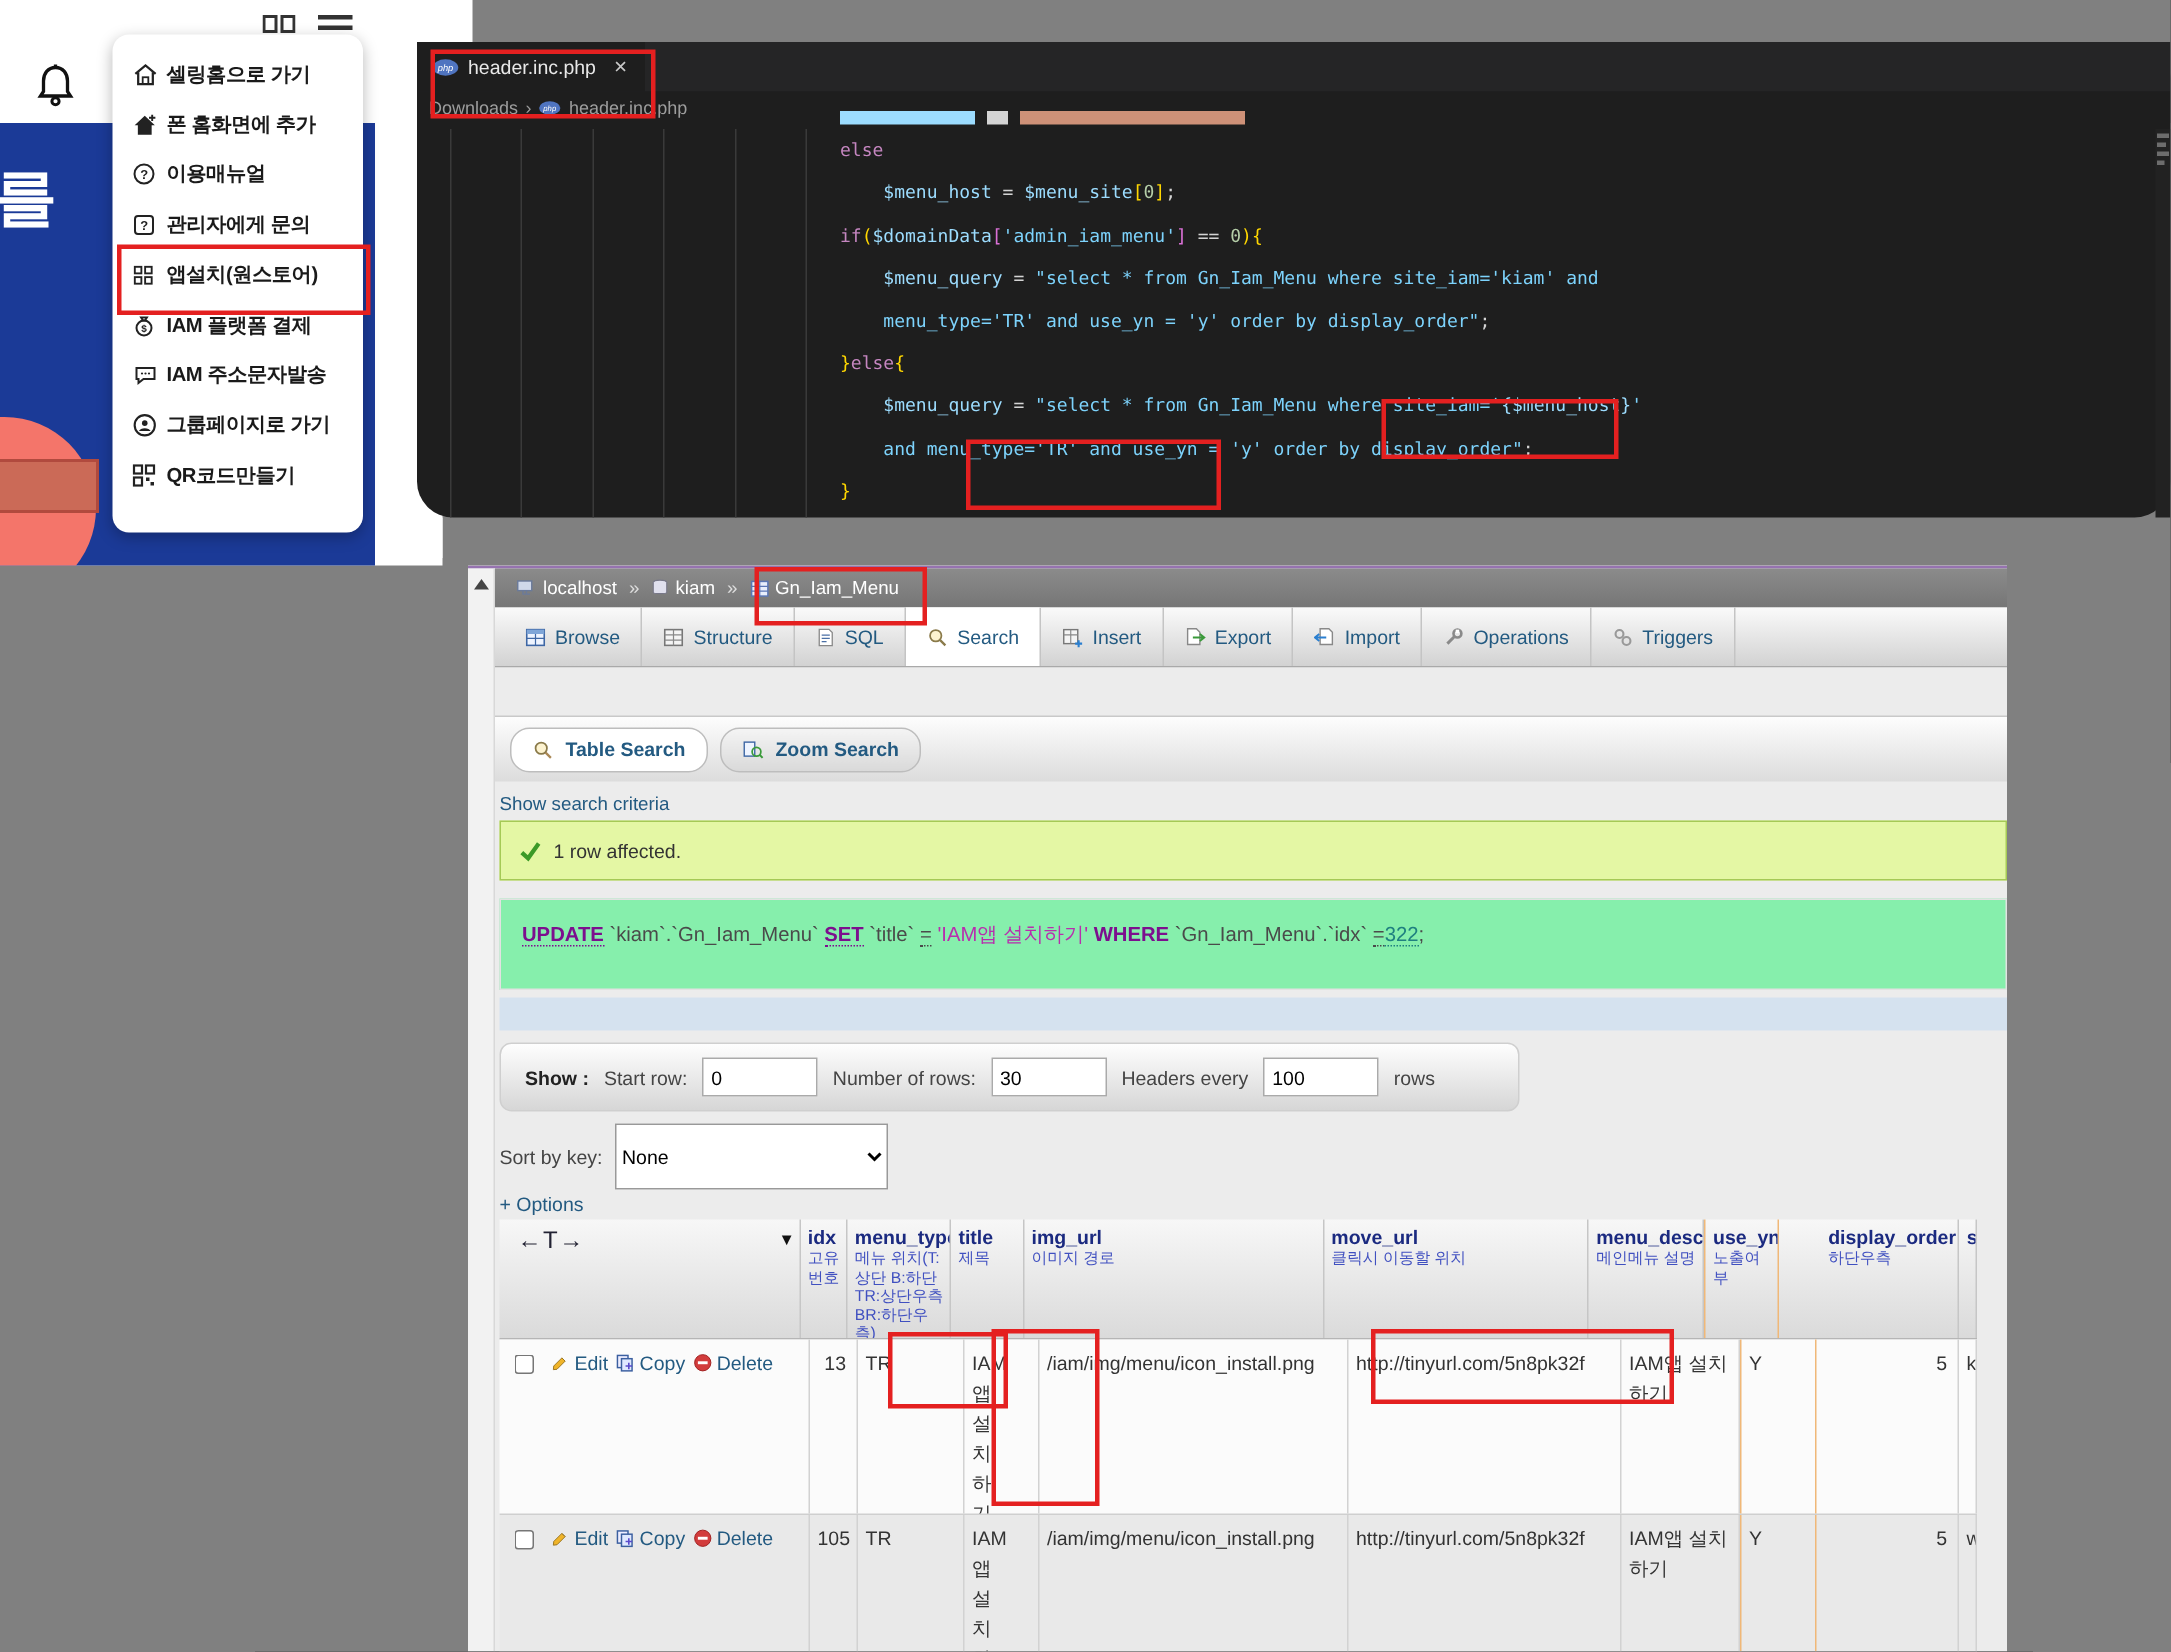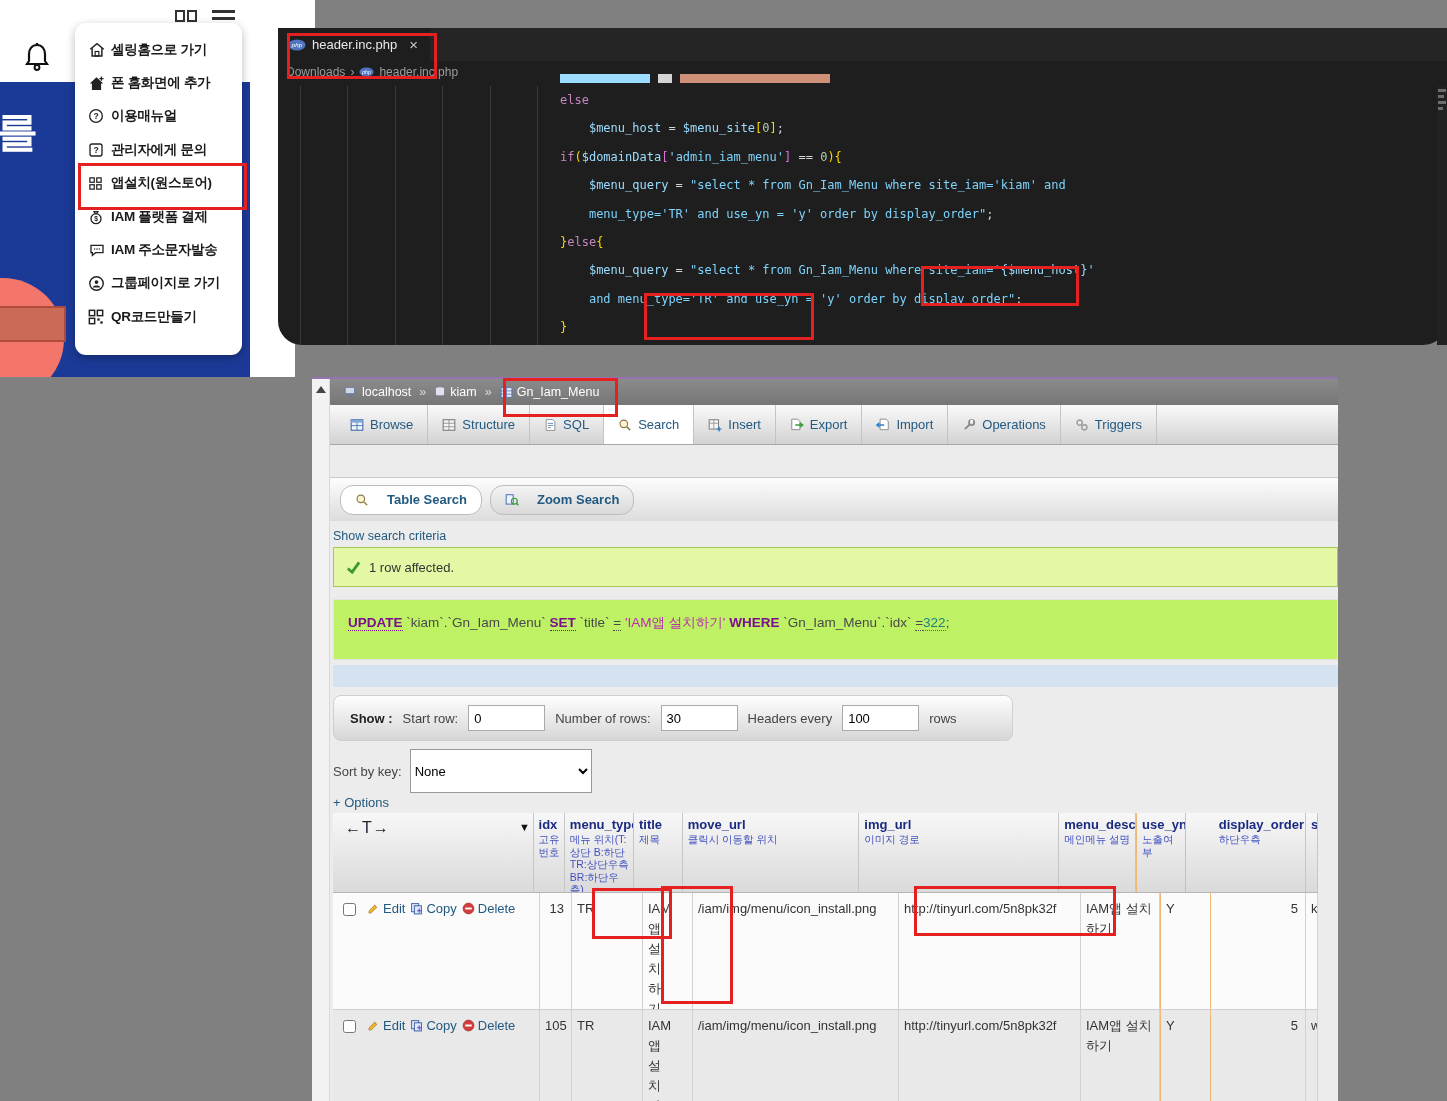--- a/index.html
+++ b/index.html
@@ -50,27 +50,27 @@
                 color:#fff;font-size:12.5px;display:flex;align-items:center;padding-left:14px;gap:6px;}
   .pma-crumbbar .sep{color:#ddd;margin:0 2px;}
   .crumb-item{display:flex;align-items:center;gap:4px;}
   .pma-tabbar{position:absolute;left:18px;top:28px;right:0;height:39px;background:linear-gradient(#fafafa,#d2d2d2);
               border-bottom:1px solid #a9a9a9;display:flex;align-items:stretch;padding-left:6px;}
   .ptab{display:flex;align-items:center;gap:6px;padding:0 14px;font-size:13px;color:#235a81;border-right:1px solid #c4c4c4;}
   .ptab.active{background:#fff;border-right:1px solid #c4c4c4;}
   .pma-body{position:absolute;left:18px;top:68px;right:0;bottom:0;background:#ececec;}
   .pillbar{position:absolute;left:18px;top:100px;right:0;height:43px;background:linear-gradient(#fdfdfd,#dcdcdc);
            border-top:1px solid #c9c9c9;display:flex;align-items:center;padding-left:10px;gap:8px;}
-  .pill{display:flex;align-items:center;gap:18px;height:28px;padding:0 14px;border-radius:13px;font-size:13px;
+  .pill{display:flex;align-items:center;gap:8px;height:28px;padding:0 14px;border-radius:13px;font-size:13px;
         color:#235a81;font-weight:bold;border:1px solid #bdbdbd;background:linear-gradient(#f4f4f4,#d9d9d9);}
   .pill.active{background:#fff;}
   .show-crit{position:absolute;left:21px;top:152px;font-size:12.5px;color:#235a81;}
   .successbox{position:absolute;left:21px;top:170px;right:0;height:40px;background:#e4f7a4;border:1px solid #a5c956;
               display:flex;align-items:center;gap:8px;padding-left:12px;font-size:13px;color:#333;box-sizing:border-box;}
-  .sqlbox{position:absolute;left:21px;top:222px;right:0;height:61px;background:#bef264;border:1px solid #e2e2e2;
+  .sqlbox{position:absolute;left:21px;top:222px;right:0;height:61px;background:#86efac;border:1px solid #e2e2e2;
           font-size:13.5px;padding:14px 0 0 14px;box-sizing:border-box;white-space:pre-wrap;}
   .sq-kw{color:#7c0f8e;font-weight:bold;}
   .sq-kwu{color:#7c0f8e;font-weight:bold;border-bottom:1px dotted #7c0f8e;}
   .sq-id{color:#4a4a4a;}
   .sq-str{color:#b82eae;}
   .sq-num{color:#1f8080;border-bottom:1px dotted #1f8080;}
   .sq-opu{color:#4a4a4a;border-bottom:1px dotted #4a4a4a;}
   .bluestrip{position:absolute;left:21px;top:288px;right:0;height:22px;background:#d5e2ef;}
   .showpanel{position:absolute;left:21px;top:318px;width:680px;height:46px;border-radius:8px;
              background:linear-gradient(#fefefe,#d6d6d6);border:1px solid #cfcfcf;display:flex;align-items:center;
@@ -470,27 +470,27 @@
             <div class="cd">고유 번호</div>
           </div>
           <div class="th" style="width: 71px;">
             <div class="cn">menu_type</div>
             <div class="cd">메뉴 위치(T:상단 B:하단 TR:상단우측 BR:하단우측)</div>
           </div>
           <div class="th" style="width: 50px;">
             <div class="cn">title</div>
             <div class="cd">제목</div>
           </div>
+          <div class="th" style="width: 206px;">
+            <div class="cn">img_url</div>
+            <div class="cd">이미지 경로</div>
+          </div>
           <div class="th" style="width: 182px;">
             <div class="cn">move_url</div>
             <div class="cd">클릭시 이동할 위치</div>
-          </div>
-          <div class="th" style="width: 206px;">
-            <div class="cn">img_url</div>
-            <div class="cd">이미지 경로</div>
           </div>
           <div class="th" style="width: 79px;">
             <div class="cn">menu_desc</div>
             <div class="cd">메인메뉴 설명</div>
           </div>
           <div class="th hl-l hl-r" style="width: 51px;">
             <div class="cn">use_yn</div>
             <div class="cd">노출여부</div>
           </div>
           <div class="th" style="width: 95px; margin-left: 28px;">

